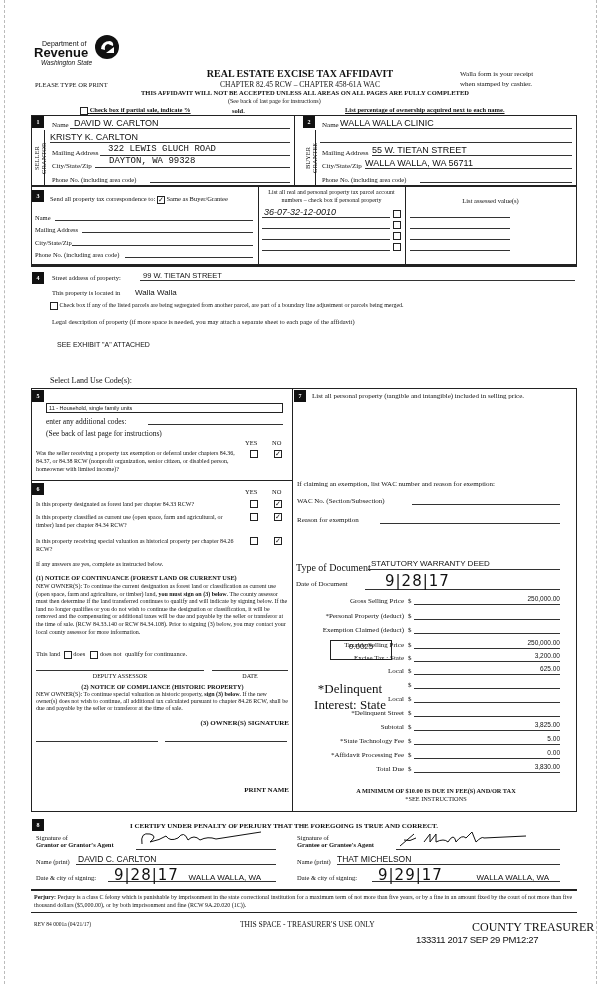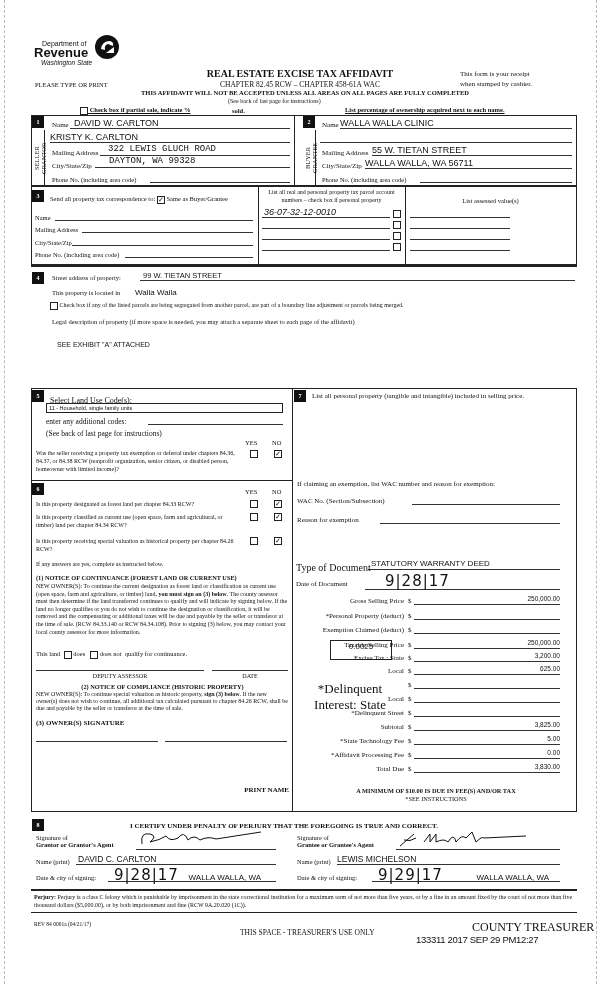--- a/index.html
+++ b/index.html
@@ -31,21 +31,21 @@
 </div>
 <svg class="abs" style="left:94px;top:34px;" width="26" height="26" viewBox="0 0 26 26">
   <circle cx="13" cy="13" r="12" fill="#111"></circle>
   <path d="M7 15 Q8 7 16 7 Q20 8 19 12 L14 10 Q10 11 11 16 Z" fill="#fff"></path>
   <path d="M12 19 L20 13 L20 19 Z" fill="#fff"></path>
 </svg>
 
 <div class="abs b" style="left:180px;top:68px;width:240px;text-align:center;font-size:10px;">REAL ESTATE EXCISE TAX AFFIDAVIT</div>
 <div class="abs" style="left:180px;top:80px;width:240px;text-align:center;font-size:7.5px;">CHAPTER 82.45 RCW – CHAPTER 458-61A WAC</div>
 <div class="abs" style="left:35px;top:81px;font-size:6.5px;">PLEASE TYPE OR PRINT</div>
-<div class="abs" style="left:460px;top:70px;font-size:7px;">This form is your receipt</div>
+<div class="abs" style="left:460px;top:70px;font-size:7px;">Walla form is your receipt</div>
 <div class="abs" style="left:460px;top:80px;font-size:7px;">when stamped by cashier.</div>
 <div class="abs b" style="left:95px;top:89px;width:420px;text-align:center;font-size:6.5px;">THIS AFFIDAVIT WILL NOT BE ACCEPTED UNLESS ALL AREAS ON ALL PAGES ARE FULLY COMPLETED</div>
 <div class="abs" style="left:228px;top:98px;font-size:6px;">(See back of last page for instructions)</div>
 <div class="abs b" style="left:80px;top:106px;font-size:6.5px;text-decoration:underline;">
   <span class="cb"></span>
   <span>Check box if partial sale, indicate %</span>
 </div>
 <div class="abs b" style="left:232px;top:107px;font-size:6.5px;">sold.</div>
 <div class="abs b" style="left:345px;top:106px;font-size:6.5px;text-decoration:underline;">List percentage of ownership acquired next to each name.</div>
 
@@ -123,21 +123,21 @@
   <span class="cb"></span>
   <span>Check box if any of the listed parcels are being segregated from another parcel, are part of a boundary line adjustment or parcels being merged.</span>
 </div>
 <div class="abs" style="left:52px;top:318px;font-size:6.5px;">Legal description of property (if more space is needed, you may attach a separate sheet to each page of the affidavit)</div>
 <div class="abs sans" style="left:57px;top:341px;font-size:7px;">SEE EXHIBIT "A" ATTACHED</div>
 
 <div class="box" style="left:31px;top:388px;width:546px;height:424px;border-width:1.5px;"></div>
 <div class="abs" style="left:292px;top:388px;width:1px;height:424px;background:#222;"></div>
 
 <div class="secnum" style="left:32px;top:390px;">5</div>
-<div class="abs" style="left:50px;top:396px;font-size:8px;text-align:right;">Select Land Use Code(s):</div>
+<div class="abs" style="left:50px;top:376px;font-size:8px;text-align:right;">Select Land Use Code(s):</div>
 <div class="abs sans" style="left:46px;top:403px;width:237px;height:10px;border:1px solid #222;font-size:5.5px;line-height:8px;padding-left:2px;">11 - Household, single family units</div>
 <div class="abs" style="left:46px;top:417px;font-size:7.5px;">enter any additional codes:</div>
 <div class="line" style="left:148px;top:416px;width:135px;height:9px;"></div>
 <div class="abs" style="left:46px;top:429px;font-size:7.5px;">(See back of last page for instructions)</div>
 <div class="abs" style="left:245px;top:439px;font-size:6.5px;">YES</div>
 <div class="abs" style="left:272px;top:439px;font-size:6.5px;">NO</div>
 <div class="abs" style="left:36px;top:449px;width:205px;font-size:6px;line-height:8px;">Was the seller receiving a property tax exemption or deferral under chapters 84.36, 84.37, or 84.38 RCW (nonprofit organization, senior citizen, or disabled person, homeowner with limited income)?</div>
 <span class="cb abs" style="left:250px;top:450px;"></span>
 <span class="cb abs" style="left:274px;top:450px;">✓</span>
 
@@ -164,21 +164,21 @@
   <span class="cb"></span>
   <span>does not</span>&nbsp;
   <span>qualify for continuance.</span>
 </div>
 <div class="line" style="left:36px;top:669px;width:168px;height:2px;"></div>
 <div class="line" style="left:212px;top:669px;width:76px;height:2px;"></div>
 <div class="abs" style="left:36px;top:673px;width:168px;text-align:center;font-size:6px;">DEPUTY ASSESSOR</div>
 <div class="abs" style="left:212px;top:673px;width:76px;text-align:center;font-size:6px;">DATE</div>
 <div class="abs b" style="left:36px;top:683px;width:253px;text-align:center;font-size:6.3px;">(2) NOTICE OF COMPLIANCE (HISTORIC PROPERTY)</div>
 <div class="abs" style="left:36px;top:691px;width:253px;font-size:6px;line-height:7px;"><span>NEW OWNER(S): To continue special valuation as historic property,</span> <b>sign (3) below</b><span>. If the new owner(s) does not wish to continue, all additional tax calculated pursuant to chapter 84.26 RCW, shall be due and payable by the seller or transferor at the time of sale.</span></div>
-<div class="abs b" style="left:36px;top:719px;width:253px;text-align:left;font-size:7px;">(3) OWNER(S) SIGNATURE</div>
+<div class="abs b" style="left:36px;top:719px;width:253px;text-align:right;font-size:7px;">(3) OWNER(S) SIGNATURE</div>
 <div class="line" style="left:36px;top:740px;width:122px;height:2px;"></div>
 <div class="line" style="left:165px;top:740px;width:122px;height:2px;"></div>
 <div class="abs b" style="left:36px;top:786px;width:253px;text-align:right;font-size:7px;">PRINT NAME</div>
 
 <div class="secnum" style="left:294px;top:390px;">7</div>
 <div class="abs" style="left:312px;top:391px;width:265px;font-size:7px;line-height:11px;text-indent:0;">List all  personal property (tangible and intangible) included in selling price.</div>
 <div class="abs" style="left:297px;top:480px;font-size:7px;">If claiming an exemption, list WAC number and reason for exemption:</div>
 <div class="abs" style="left:297px;top:497px;font-size:7px;">WAC No. (Section/Subsection)</div>
 <div class="line" style="left:412px;top:495px;width:148px;height:10px;"></div>
 <div class="abs" style="left:297px;top:516px;font-size:7px;">Reason for exemption</div>
@@ -271,26 +271,26 @@
 <div class="abs" style="left:297px;top:834px;font-size:6.5px;">
     <div>Signature of</div>
     <div class="b">Grantee or Grantee's Agent</div>
   </div>
 <div class="line" style="left:396px;top:836px;width:164px;height:14px;">
   <svg width="140" height="18" viewBox="0 0 140 18" style="position:absolute;top:-6px;left:0;">
     <path d="M4 16 L18 4 M8 10 Q14 12 20 8 M28 12 L34 4 L34 12 L40 4 L40 12 Q48 8 52 12 Q58 2 60 12 Q66 4 70 8 L76 2 L80 12 Q86 6 88 8 L130 6" fill="none" stroke="#111" stroke-width="1"></path>
   </svg>
 </div>
 <div class="abs" style="left:297px;top:858px;font-size:6.5px;">Name (print)</div>
-<div class="line fill" style="left:337px;top:854px;width:223px;height:11px;font-size:8.5px;"><span>LEWIS MICHELSON</span></div>
+<div class="line fill" style="left:337px;top:854px;width:223px;height:11px;font-size:8.5px;"><span>THAT MICHELSON</span></div>
 <div class="abs" style="left:297px;top:874px;font-size:6.5px;">Date &amp; city of signing:</div>
 <div class="line" style="left:372px;top:866px;width:188px;height:16px;">
   <span class="hand" style="padding-left:6px;">9|29|17</span>
   <span class="fill" style="padding-left:32px;font-size:8px;">WALLA WALLA, WA</span>
 </div>
 
 <div class="abs" style="left:31px;top:889px;width:546px;height:1.5px;background:#222;"></div>
 <div class="abs" style="left:34px;top:893px;width:540px;font-size:6px;line-height:8px;"><b>Perjury:</b> <span>Perjury is a class C felony which is punishable by imprisonment in the state correctional institution for a maximum term of not more than five years, or by a fine in an amount fixed by the court of not more than five thousand dollars ($5,000.00), or by both imprisonment and fine (RCW 9A.20.020 (1C)).</span></div>
 <div class="abs" style="left:31px;top:912px;width:546px;height:1px;background:#222;"></div>
 <div class="abs" style="left:34px;top:921px;font-size:5.5px;">REV 84 0001a (04/21/17)</div>
-<div class="abs" style="left:240px;top:920px;font-size:7.5px;margin-top:8px;">THIS SPACE - TREASURER'S USE ONLY</div>
+<div class="abs" style="left:240px;top:920px;font-size:7.5px;">THIS SPACE - TREASURER'S USE ONLY</div>
 <div class="abs" style="left:472px;top:920px;font-size:12px;">COUNTY TREASURER</div>
 <div class="abs sans" style="left:416px;top:934px;font-size:9.5px;letter-spacing:-0.3px;">133311 2017 SEP 29 PM12:27</div>
 
 </body></html>

